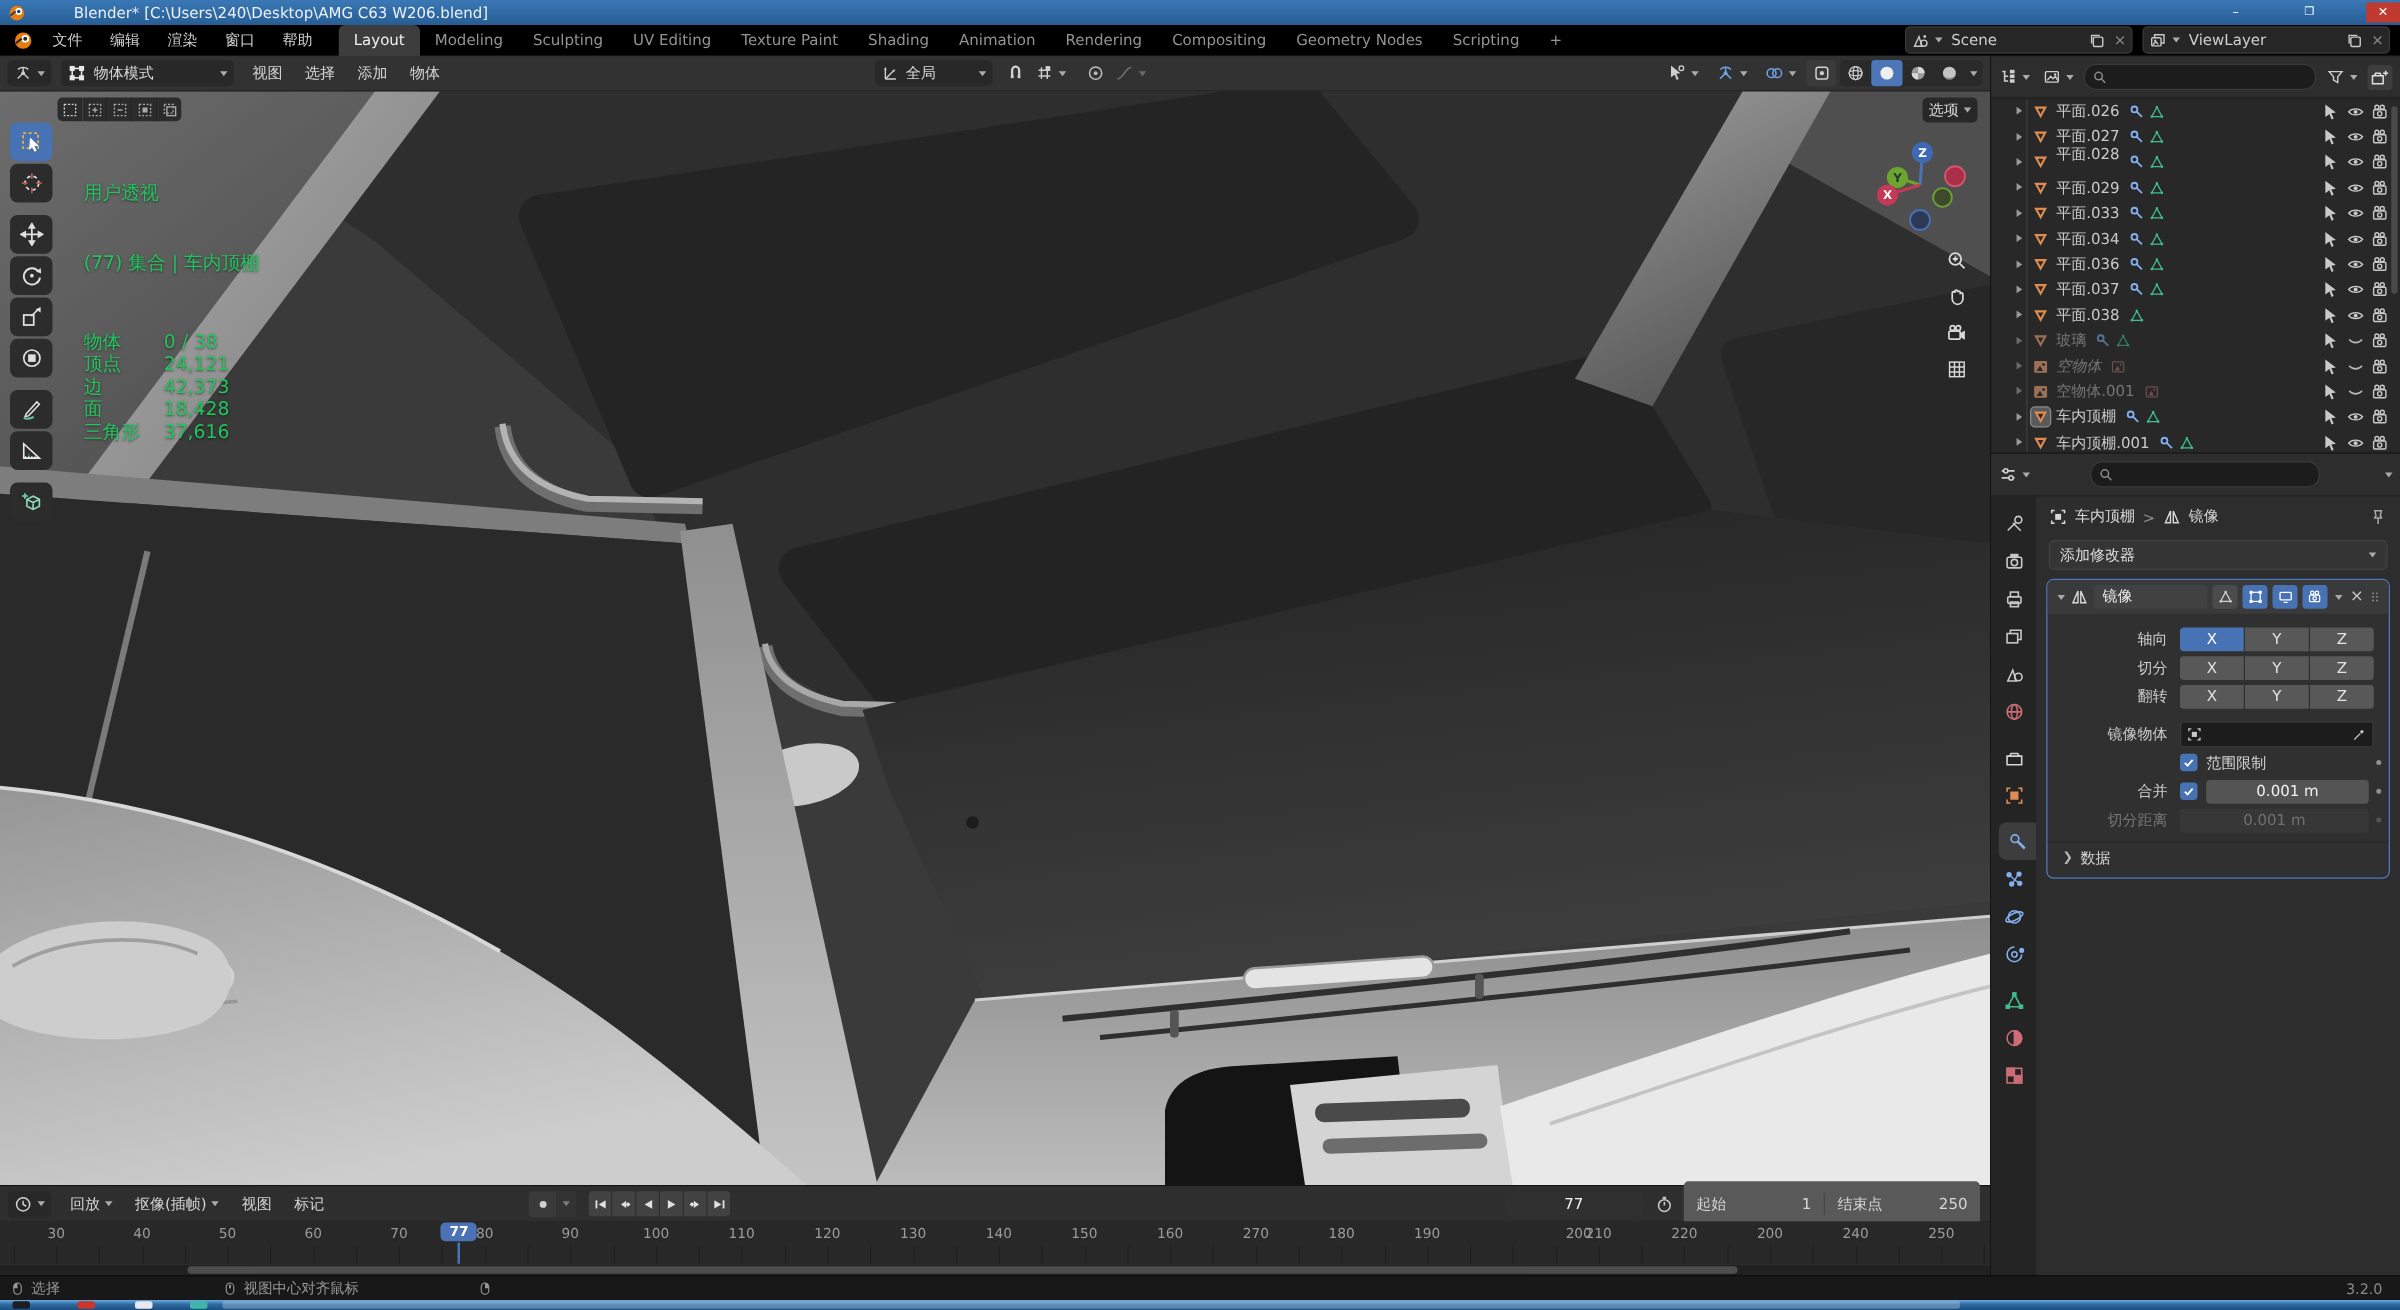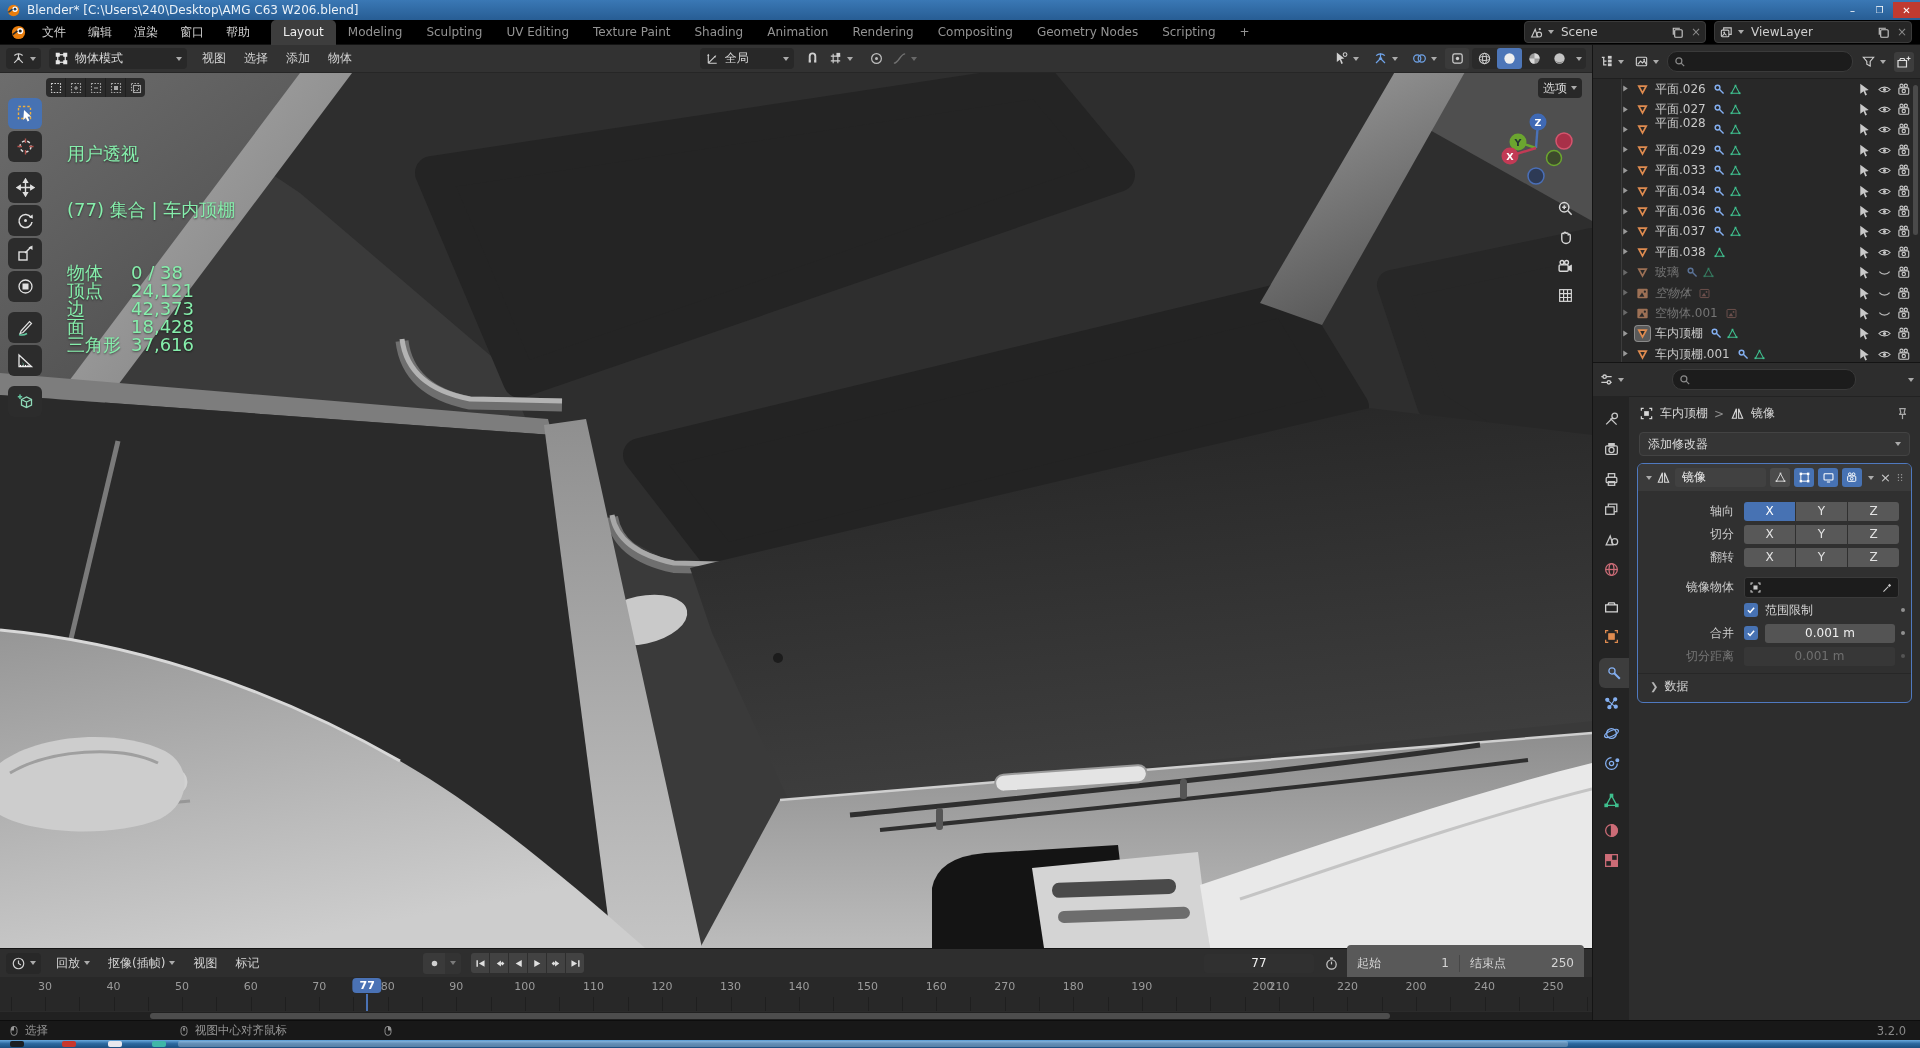--- a/index.html
+++ b/index.html
@@ -4,48 +4,48 @@
 <style>
   html,body{margin:0;padding:0;background:#000;}
   body{font-family:"DejaVu Sans","Liberation Sans",sans-serif;font-size:12px;color:#d5d5d5;-webkit-font-smoothing:antialiased;}
   .app{position:relative;width:1920px;height:1048px;overflow:hidden;background:#1d1d1d;}
   .abs{position:absolute;}
   .row{display:flex;align-items:center;}
   .ic{display:inline-flex;flex:none;width:15px;height:15px;}
   .ic svg{width:100%;height:100%;}
   .chev{width:0;height:0;border-left:3.5px solid transparent;border-right:3.5px solid transparent;border-top:4px solid #ababab;display:inline-block;margin-left:4px;flex:none;}
   
-  .titlebar{left:0;top:0;width:1920px;height:20px;background:linear-gradient(#3a78b5,#275d94);display:flex;align-items:center;color:#eaf1f8;font-size:12px;}
+  .titlebar{left:0;top:0;width:1920px;height:20px;background:linear-gradient(#3a78b5,#275d94);display:flex;align-items:center;color:#eaf1f8;font-size:12px;gap:32px;}
   .winbtn{width:27px;height:16px;display:flex;align-items:center;justify-content:center;color:#fff;font-size:10px;margin-top:0;}
   
   .topbar{left:0;top:20px;width:1920px;height:25px;background:#000000;display:flex;align-items:center;border-bottom:1px solid #131313;box-sizing:border-box;}
   .menu-item{padding:0 11px;color:#d0d0d0;height:25px;display:flex;align-items:center;}
   .ws-tab{padding:0 12px;color:#939393;height:25px;display:flex;align-items:center;white-space:nowrap;}
   .ws-tab.active{background:#3d3d3d;color:#efefef;border-radius:5px 5px 0 0;}
   .idblock{background:#262626;border:1px solid #3a3a3a;border-radius:4px;height:20px;display:flex;align-items:center;padding:0 4px;margin-left:8px;color:#cfcfcf;}
   
   .viewport{left:0;top:45px;width:1592px;height:903px;background:#3a3a3a;overflow:hidden;}
   .vp-header{position:absolute;left:0;top:0;width:100%;height:28px;background:#323232;border-bottom:1px solid #262626;display:flex;align-items:center;box-sizing:border-box;}
   .widget{background:#282828;border-radius:4px;height:21px;display:flex;align-items:center;padding:0 5px;color:#d8d8d8;}
   .hbtn{height:21px;display:flex;align-items:center;justify-content:center;border-radius:3px;color:#cfcfcf;}
   .vp-menu{padding:0 9px;color:#d4d4d4;}
   .tool-col{position:absolute;left:8px;top:53px;width:34px;display:flex;flex-direction:column;gap:2px;}
   .tool-btn{width:34px;height:31px;background:#2c2c2c;border-radius:6px;display:flex;align-items:center;justify-content:center;color:#dcdcdc;}
   .tool-btn.active{background:#4772b3;}
   .tool-gap{height:6px;}
-  .ovl{color:#86efac;font-size:18px;text-shadow:0 1px 2px rgba(0,0,0,.55);line-height:18px;white-space:pre;}
+  .ovl{color:#22c55e;font-size:15px;text-shadow:0 1px 2px rgba(0,0,0,.55);line-height:18px;white-space:pre;}
   .selmode{width:19px;height:19px;background:#2b2b2b;display:flex;align-items:center;justify-content:center;border-right:1px solid #202020;}
   .selmode.first{border-radius:4px 0 0 4px;}
   .selmode.last{border-radius:0 4px 4px 0;border-right:none;}
   .navic{position:absolute;width:26px;height:26px;display:flex;align-items:center;justify-content:center;color:#d8d8d8;border-radius:50%;}
   
   .outliner{left:1592px;top:45px;width:328px;height:317px;background:#282828;border-left:1px solid #141414;box-sizing:border-box;}
   .ol-head{height:33px;display:flex;align-items:center;padding:0 6px;background:#2d2d2d;border-bottom:1px solid #1f1f1f;}
   .searchbox{background:#1c1c1c;border:1px solid #3a3a3a;border-radius:10px;height:19px;flex:1;display:flex;align-items:center;padding:0 6px;color:#8a8a8a;margin:0 8px;}
-  .ol-row{height:20.4px;display:flex;align-items:center;padding-left:28px;position:relative;color:#c9c9c9;}
+  .ol-row{height:20.4px;display:flex;align-items:center;padding-left:18px;position:relative;color:#c9c9c9;}
   .ol-row.dim{color:#757575;}
   .ol-right{position:absolute;right:8px;display:flex;gap:5px;align-items:center;}
   
   .props{left:1592px;top:362px;width:328px;height:658px;background:#2d2d2d;border-left:1px solid #141414;border-top:1px solid #141414;box-sizing:border-box;}
   .props-head{height:33px;display:flex;align-items:center;padding:0 6px;background:#2d2d2d;border-bottom:1px solid #222;}
   .tabstrip{position:absolute;left:0;top:33px;width:36px;bottom:0;background:#242424;display:flex;flex-direction:column;align-items:center;padding-top:8px;gap:0;}
   .ptab{width:36px;height:30px;display:flex;align-items:center;justify-content:center;}
   .ptab.active{background:#3d3d3d;border-radius:6px 0 0 6px;margin-left:6px;width:30px;}
   .ptab .ic{width:17px;height:17px;}
   .pcontent{position:absolute;left:36px;top:33px;right:0;bottom:0;}

